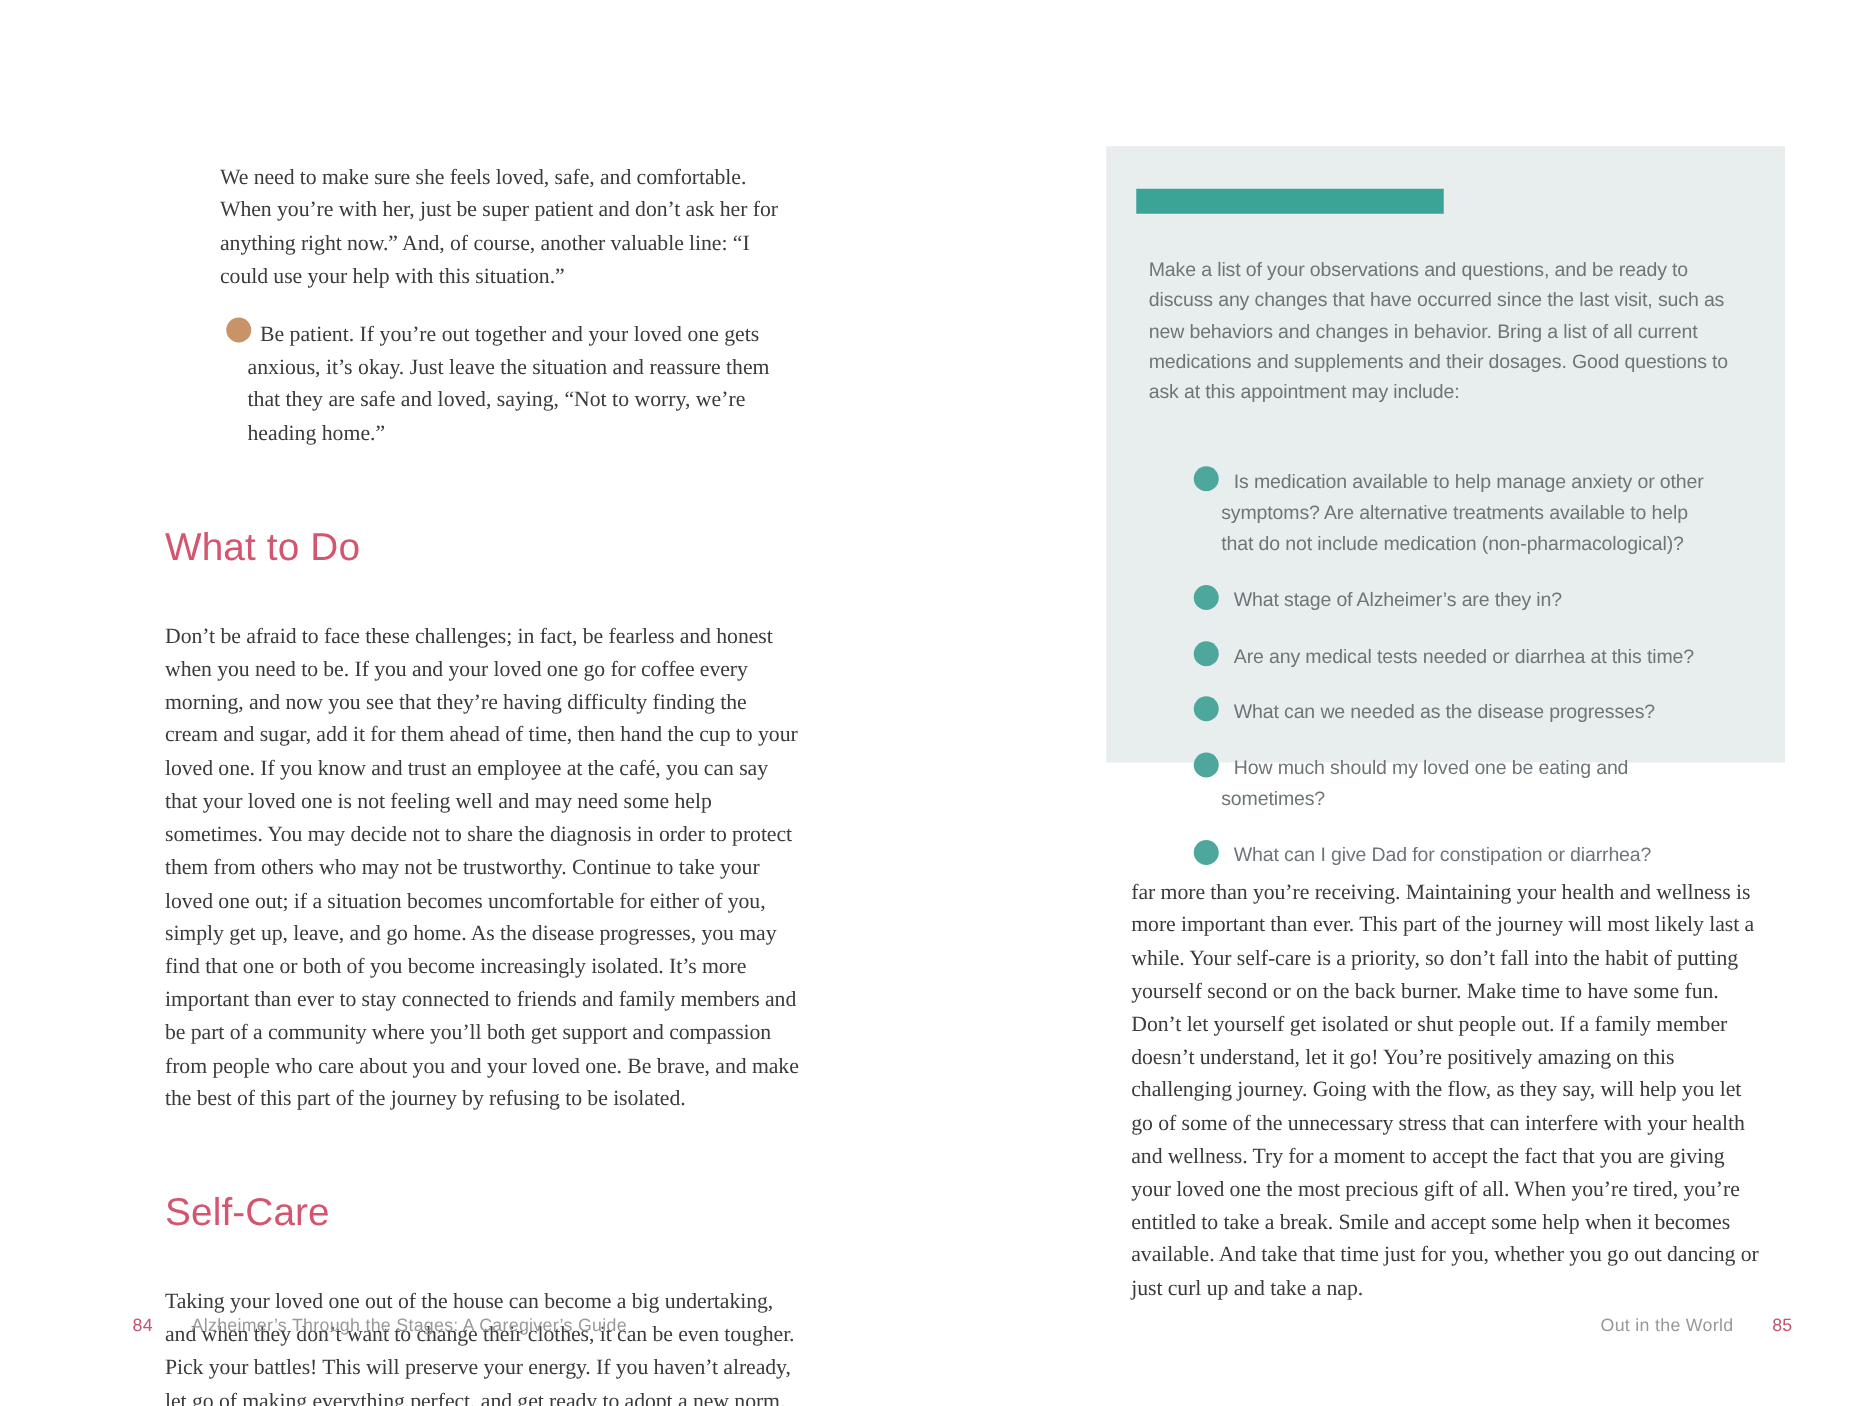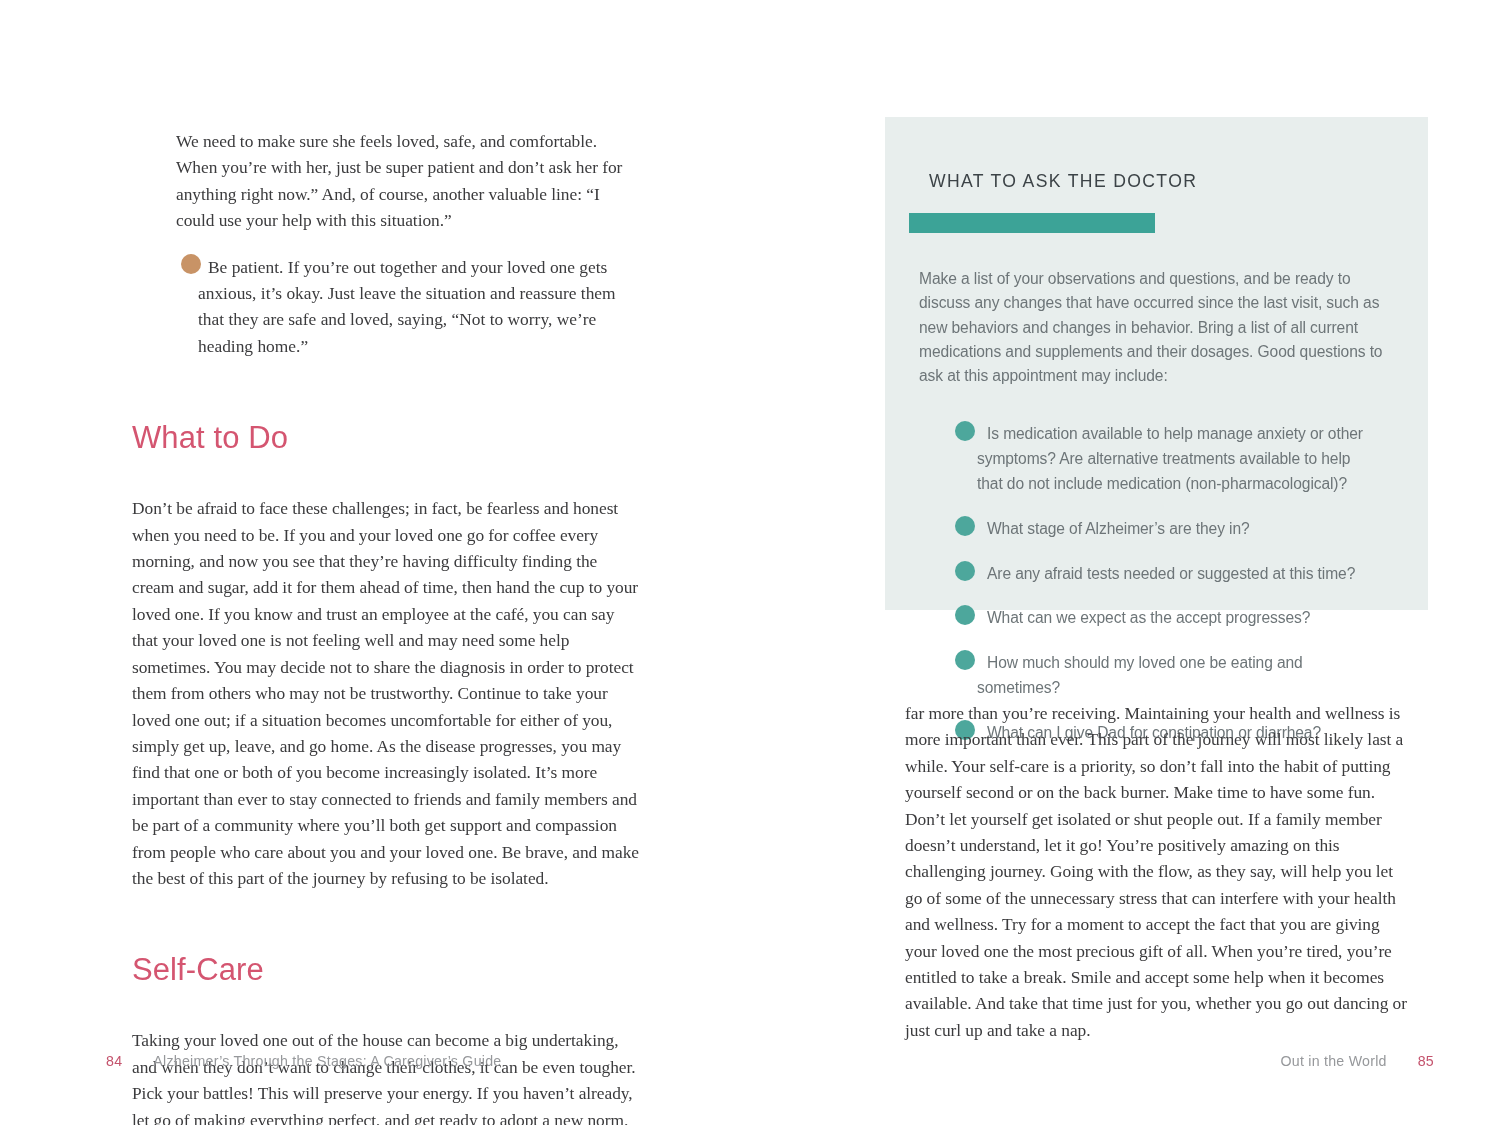--- a/index.html
+++ b/index.html
@@ -74,21 +74,21 @@
     background:#3ca397;
     margin-bottom:24px;
   }
   .sidebar-p {
     font-family:"Liberation Sans", sans-serif;
     font-size:15.6px;
     line-height:24.3px;
     color:#6d7578;
     letter-spacing:-0.1px;
   }
-  .sidebar-list { margin-top:4px; padding-left:44px; }
+  .sidebar-list { margin-top:18px; padding-left:44px; }
   .sb-item {
     position:relative;
     font-family:"Liberation Sans", sans-serif;
     font-size:15.6px;
     line-height:24.8px;
     color:#6d7578;
     letter-spacing:-0.1px;
     padding-left:24px;
   }
   .sb-item .dot {
@@ -141,43 +141,40 @@
     <div class="sp-before-head"></div>
 
     <h2 class="section-head">Self-Care</h2>
 
     <div class="sp-after-head"></div>
 
     <p class="body-p">Taking your loved one out of the house can become a big undertaking, and when they don’t want to change their clothes, it can be even tougher. Pick your battles! This will preserve your energy. If you haven’t already, let go of making everything perfect, and get ready to adopt a new norm. Try to keep your sense of humor, and don’t let what others say bother you. Be gentle with yourself—you’re undoubtedly giving</p>
   </div>
 
   <div class="sidebar-box">
-    <div>
-      <div class="sidebar-head">WHAT TO ASK THE DOCTOR</div>
-    </div>
     <div class="sidebar-rule"></div>
 
     <p class="sidebar-p">Make a list of your observations and questions, and be ready to discuss any changes that have occurred since the last visit, such as new behaviors and changes in behavior. Bring a list of all current medications and supplements and their dosages. Good questions to ask at this appointment may include:</p>
 
     <div class="sidebar-list">
       <div class="sb-item">
         <span class="dot"></span>
         <span>Is medication available to help manage anxiety or other symptoms? Are alternative treatments available to help that do not include medication (non-pharmacological)?</span>
       </div>
       <div class="sb-item">
         <span class="dot"></span>
         <span>What stage of Alzheimer’s are they in?</span>
       </div>
       <div class="sb-item">
         <span class="dot"></span>
-        <span>Are any afraid tests needed or suggested at this time?</span>
+        <span>Are any medical tests needed or diarrhea at this time?</span>
       </div>
       <div class="sb-item">
         <span class="dot"></span>
-        <span>What can we expect as the accept progresses?</span>
+        <span>What can we needed as the disease progresses?</span>
       </div>
       <div class="sb-item">
         <span class="dot"></span>
         <span>How much should my loved one be eating and sometimes?</span>
       </div>
       <div class="sb-item">
         <span class="dot"></span>
         <span>What can I give Dad for constipation or diarrhea?</span>
       </div>
     </div>

